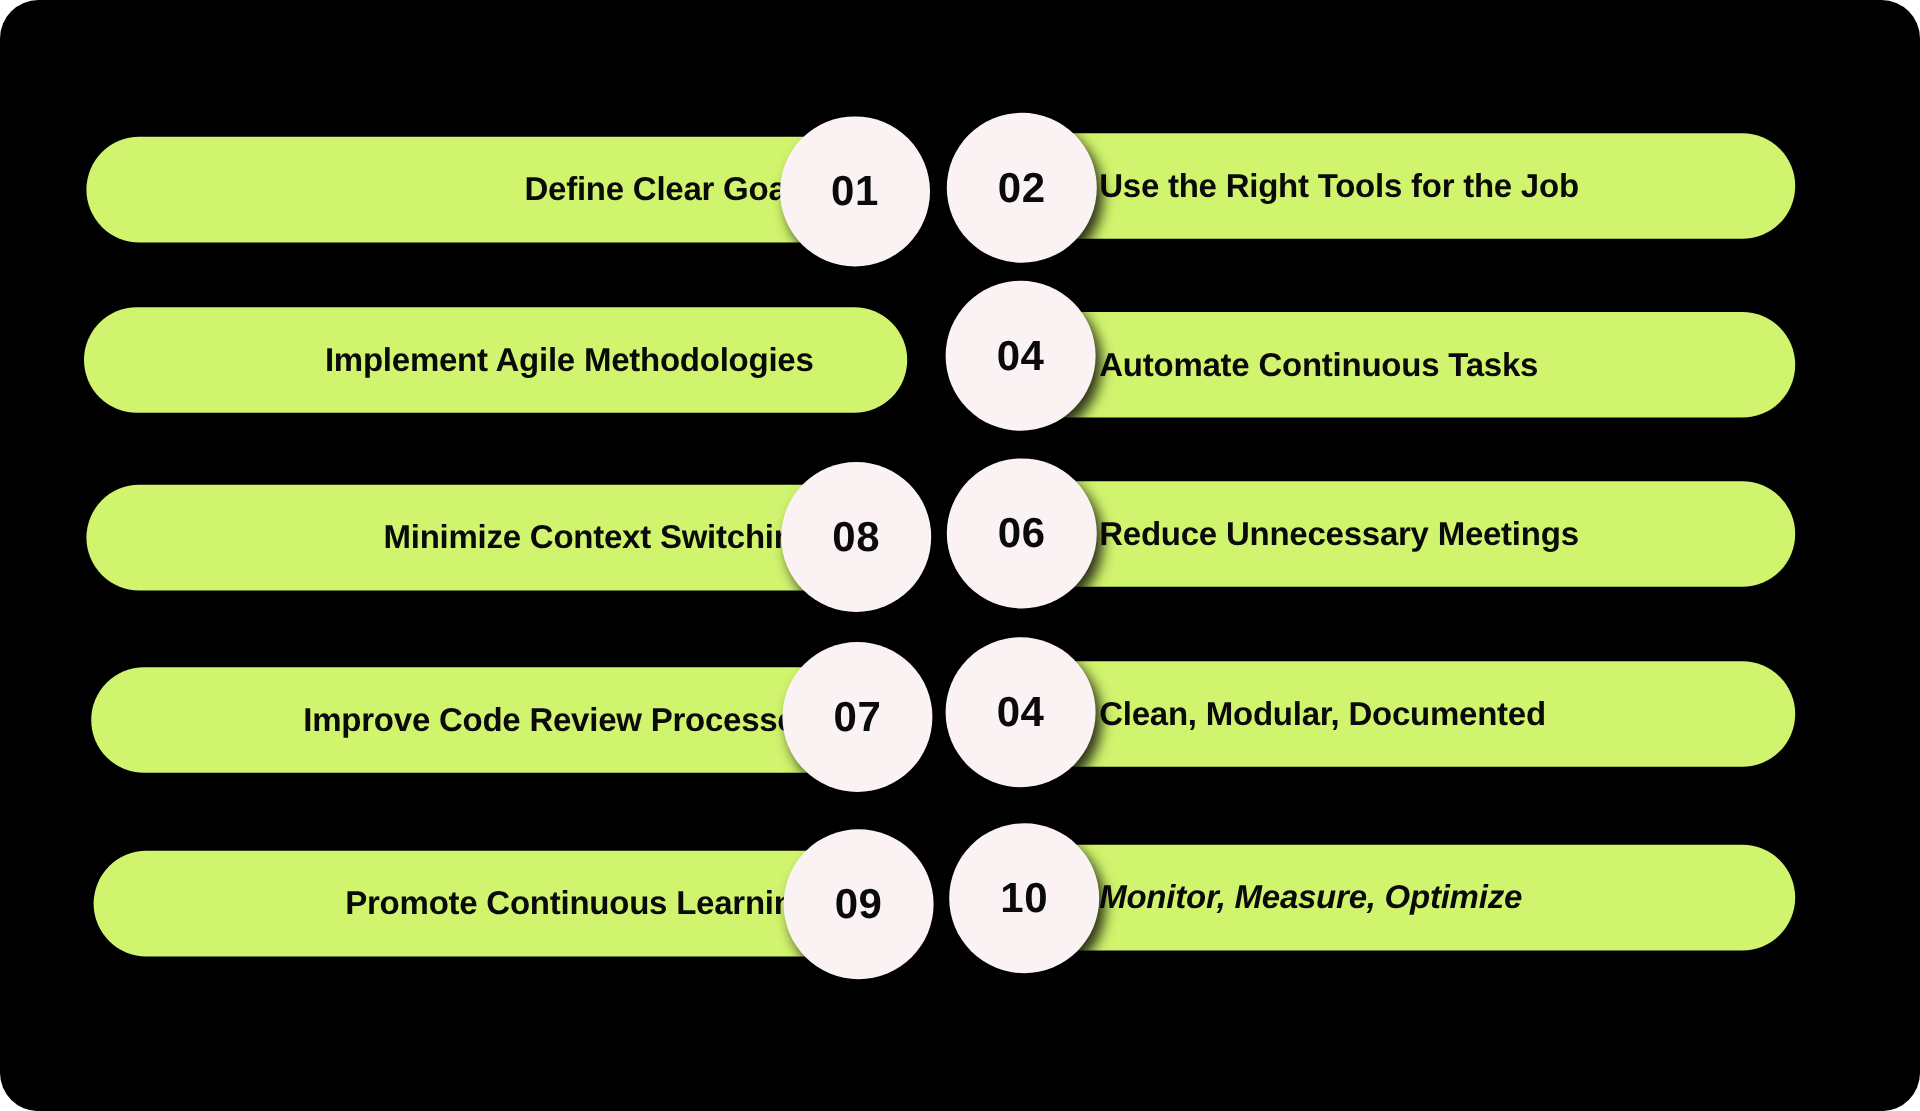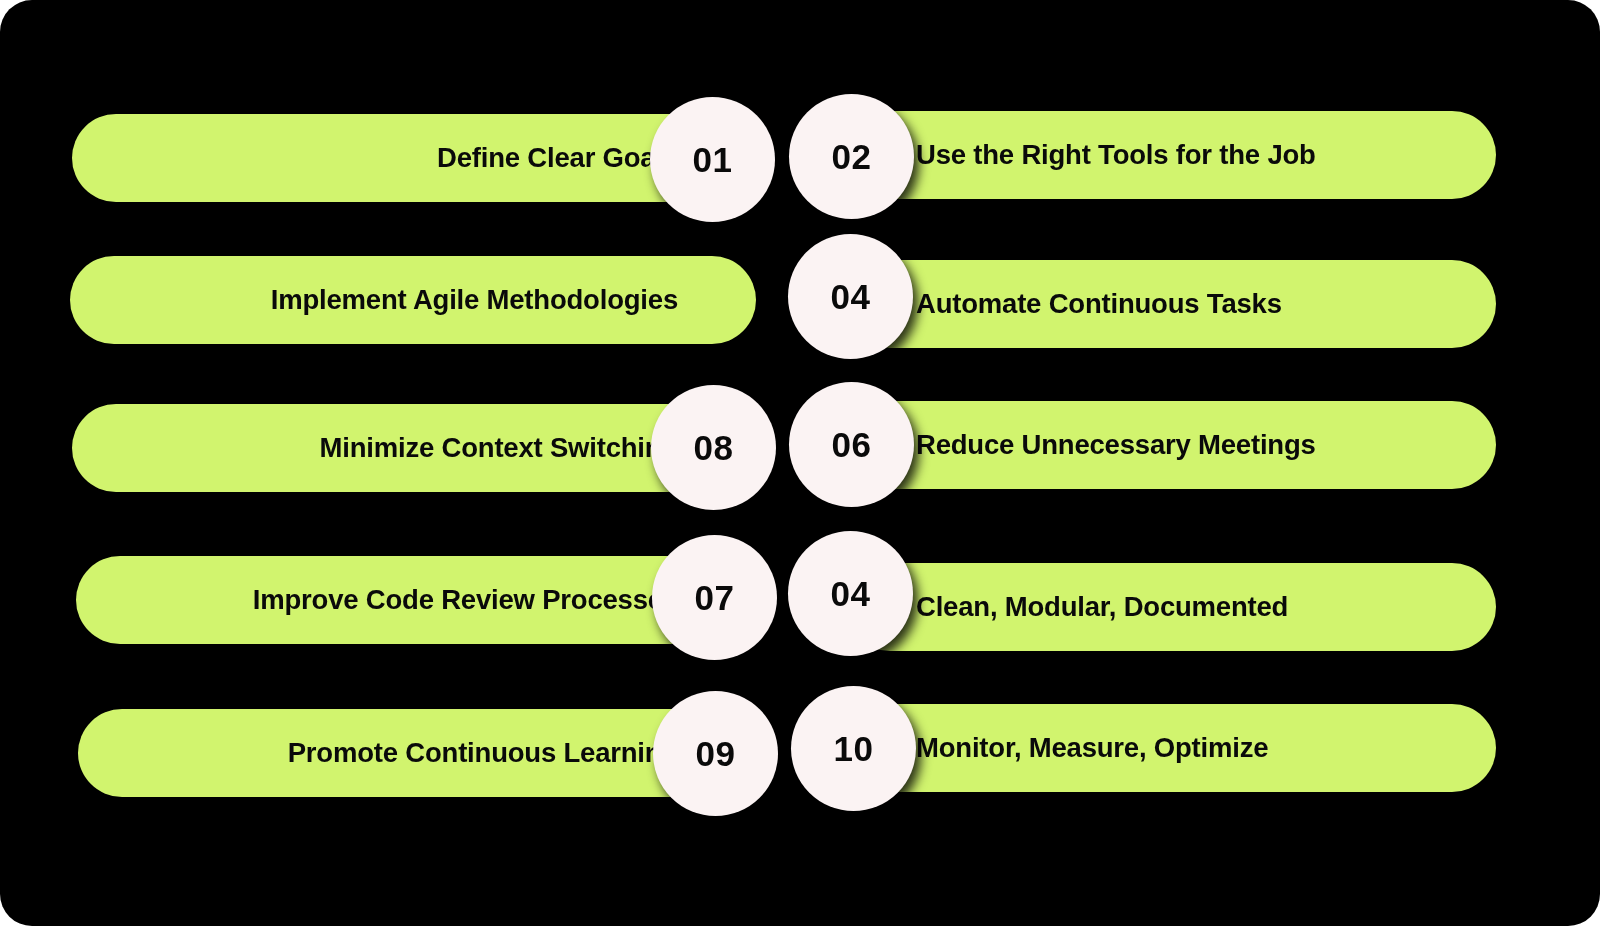--- a/index.html
+++ b/index.html
@@ -136,36 +136,36 @@
       </div>
       <div class="circle" style="left:789px; top:-18px;">
         <span class="circle-num">06</span>
       </div>
     </div>
 
     <div class="row" style="top:550px;">
       <div class="bar bar-left" style="left:76px; width:680px; top:6px;">
         <span class="bar-label">Improve Code Review Processes</span>
       </div>
-      <div class="bar bar-right" style="left:846px; width:650px; top:1px;margin-top:12px;">
+      <div class="bar bar-right" style="left:846px; width:650px; top:1px;">
         <span class="bar-label">Clean, Modular, Documented</span>
       </div>
       <div class="circle" style="left:652px; top:-15px;">
         <span class="circle-num">07</span>
       </div>
       <div class="circle" style="left:788px; top:-19px;">
         <span class="circle-num">04</span>
       </div>
     </div>
 
     <div class="row" style="top:703px;">
       <div class="bar bar-left" style="left:78px; width:678px; top:6px;">
         <span class="bar-label">Promote Continuous Learning</span>
       </div>
-      <div class="bar bar-right" style="left:846px; width:650px; top:1px;">
+      <div class="bar bar-right" style="left:846px; width:650px; top:1px;font-style:italic;">
         <span class="bar-label">Monitor, Measure, Optimize</span>
       </div>
       <div class="circle" style="left:653px; top:-12px;">
         <span class="circle-num">09</span>
       </div>
       <div class="circle" style="left:791px; top:-17px;">
         <span class="circle-num">10</span>
       </div>
     </div>
 

